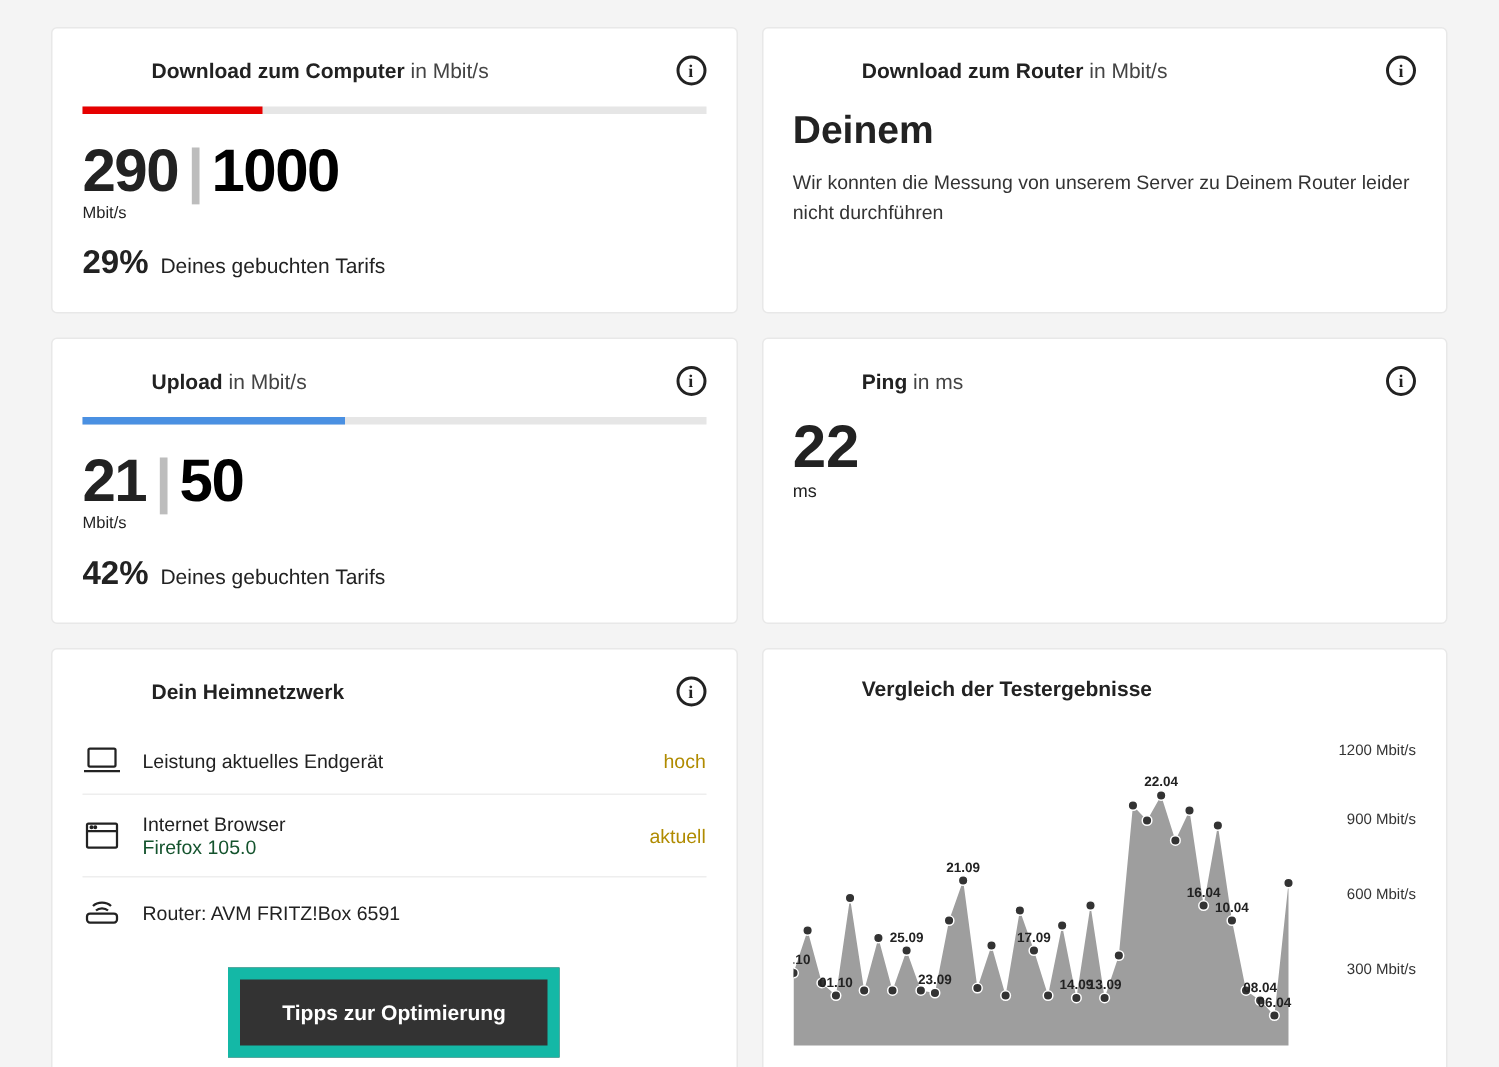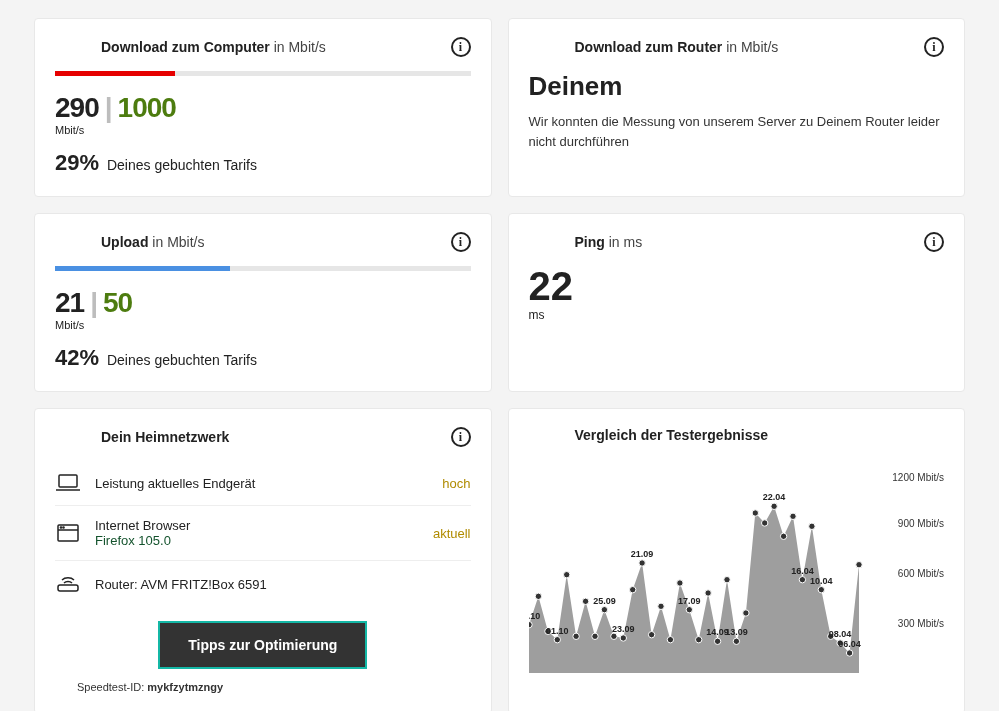--- a/index.html
+++ b/index.html
@@ -7,37 +7,37 @@
 .grid { display: grid; grid-template-columns: 1fr 1fr; gap: 16px; }
 .card { background: #fff; border: 1px solid #e8e8e8; border-radius: 4px; padding: 18px 20px 20px; position: relative; }
 .card-head { display: flex; justify-content: space-between; align-items: center; margin-bottom: 14px; padding-left: 46px; }
 .card-title { font-size: 14px; font-weight: 700; }
 .card-title .sub { font-weight: 400; color: #444; }
 .info-icon { width: 20px; height: 20px; border: 2px solid #222; border-radius: 50%; display: flex; align-items: center; justify-content: center; font-size: 12px; font-weight: 700; font-family: Georgia, serif; cursor: pointer; }
 .bar { width: 100%; height: 5px; background: #e6e6e6; position: relative; margin-bottom: 18px; }
 .bar .fill { position: absolute; left: 0; top: 0; bottom: 0; }
 .fill.red { background: #e60000; }
 .fill.blue { background: #4a90e2; }
-.big-line { display: flex; align-items: flex-start; font-weight: 800; font-size: 28px; line-height: 1; letter-spacing: -1px; }
+.big-line { display: flex; align-items: flex-start; font-weight: 800; font-size: 40px; line-height: 1; letter-spacing: -1px; }
 .big-line .sep { margin: 0 6px; color: #bdbdbd; }
-.big-line .max { color: #4d7c0f; }
+.big-line .max { color: #000000; }
 .unit-small { font-size: 11px; color: #222; margin-top: 2px; margin-bottom: 14px; }
 .pct-line { font-size: 14px; }
 .pct-line .pct { font-size: 22px; font-weight: 800; margin-right: 4px; }
 .error-title { font-size: 26px; font-weight: 800; margin-bottom: 10px; }
 .error-msg { font-size: 13px; color: #333; line-height: 1.5; }
 .ping-val { font-size: 40px; font-weight: 800; line-height: 1; }
 .ping-unit { font-size: 12px; margin-top: 2px; }
 .net-row { display: flex; align-items: center; padding: 12px 0; border-bottom: 1px solid #eee; gap: 14px; }
 .net-row:last-of-type { border-bottom: none; }
 .net-icon { width: 26px; display: flex; justify-content: center; }
 .net-text { flex: 1; font-size: 13px; }
 .net-text .secondary { color: #14532d; font-size: 13px; }
 .net-badge { font-size: 13px; color: #b08b00; }
-.opt-btn { display: block; margin: 14px auto 10px; background: #333; color: #fff; border: 2px solid #14b8a6; padding: 14px 28px; font-size: 14px; font-weight: 700; cursor: pointer; }
+.opt-btn { display: block; margin: 14px auto 10px; background: #333; color: #fff; border: 8px solid #14b8a6; padding: 14px 28px; font-size: 14px; font-weight: 700; cursor: pointer; }
 .speedtest-id { font-size: 11px; color: #333; margin-top: 12px; margin-left: 22px; }
 .chart-wrap { position: relative; height: 220px; margin-top: 30px; }
 .chart-svg { position: absolute; left: 0; top: 0; }
 .y-labels { position: absolute; right: 0; top: 0; bottom: 0; width: 70px; font-size: 10px; color: #333; }
 .y-label { position: absolute; right: 0; transform: translateY(-50%); }
 svg.laptop-ic, svg.browser-ic, svg.router-ic { stroke: #222; fill: none; stroke-width: 1.5; }
 </style>
 </head>
 <body>
 

